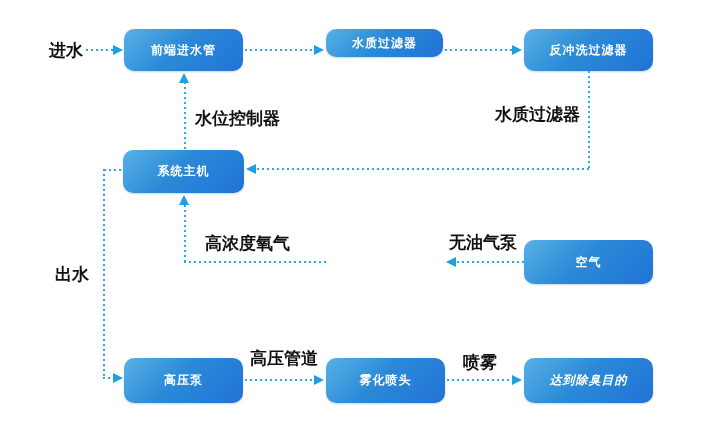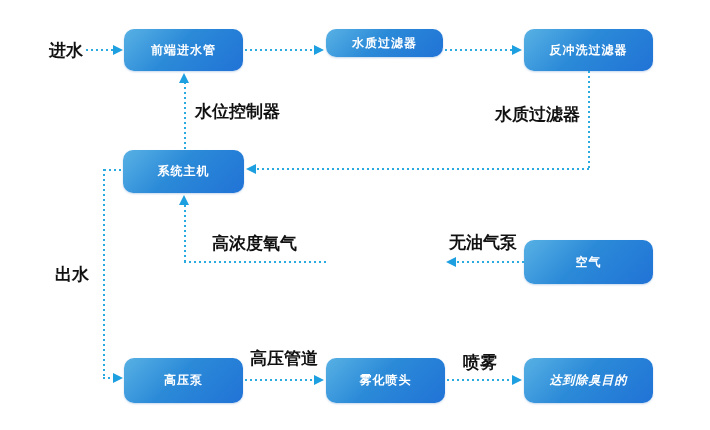--- a/index.html
+++ b/index.html
@@ -53,23 +53,23 @@
 
   <div class="node" style="left:123px;top:150px;width:121px;height:43px;">系统主机</div>
 
   <div class="node" style="left:524px;top:240px;width:129px;height:44px;">空气</div>
 
   <div class="node" style="left:124px;top:358px;width:119px;height:45px;">高压泵</div>
   <div class="node" style="left:326px;top:358px;width:119px;height:45px;">雾化喷头</div>
   <div class="node" style="left:524px;top:358px;width:129px;height:45px;font-style:italic;">达到除臭目的</div>
 
   <div class="flabel" style="left:49px;top:39px;">进水</div>
-  <div class="flabel" style="left:195px;top:100px;">水位控制器</div>
+  <div class="flabel" style="left:195px;top:107px;">水位控制器</div>
   <div class="flabel" style="left:495px;top:103px;">水质过滤器</div>
-  <div class="flabel" style="left:212px;top:232px;">高浓度氧气</div>
+  <div class="flabel" style="left:205px;top:232px;">高浓度氧气</div>
   <div class="flabel" style="left:449px;top:231px;">无油气泵</div>
   <div class="flabel" style="left:55px;top:263px;">出水</div>
   <div class="flabel" style="left:250px;top:347px;">高压管道</div>
   <div class="flabel" style="left:463px;top:351px;">喷雾</div>
 
   <div class="hline" style="left:86px;top:49px;width:28px;"></div>
   <div class="arr arr-r" style="left:113px;top:45px;"></div>
 
   <div class="hline" style="left:245px;top:49px;width:69px;"></div>
   <div class="arr arr-r" style="left:314px;top:45px;"></div>

